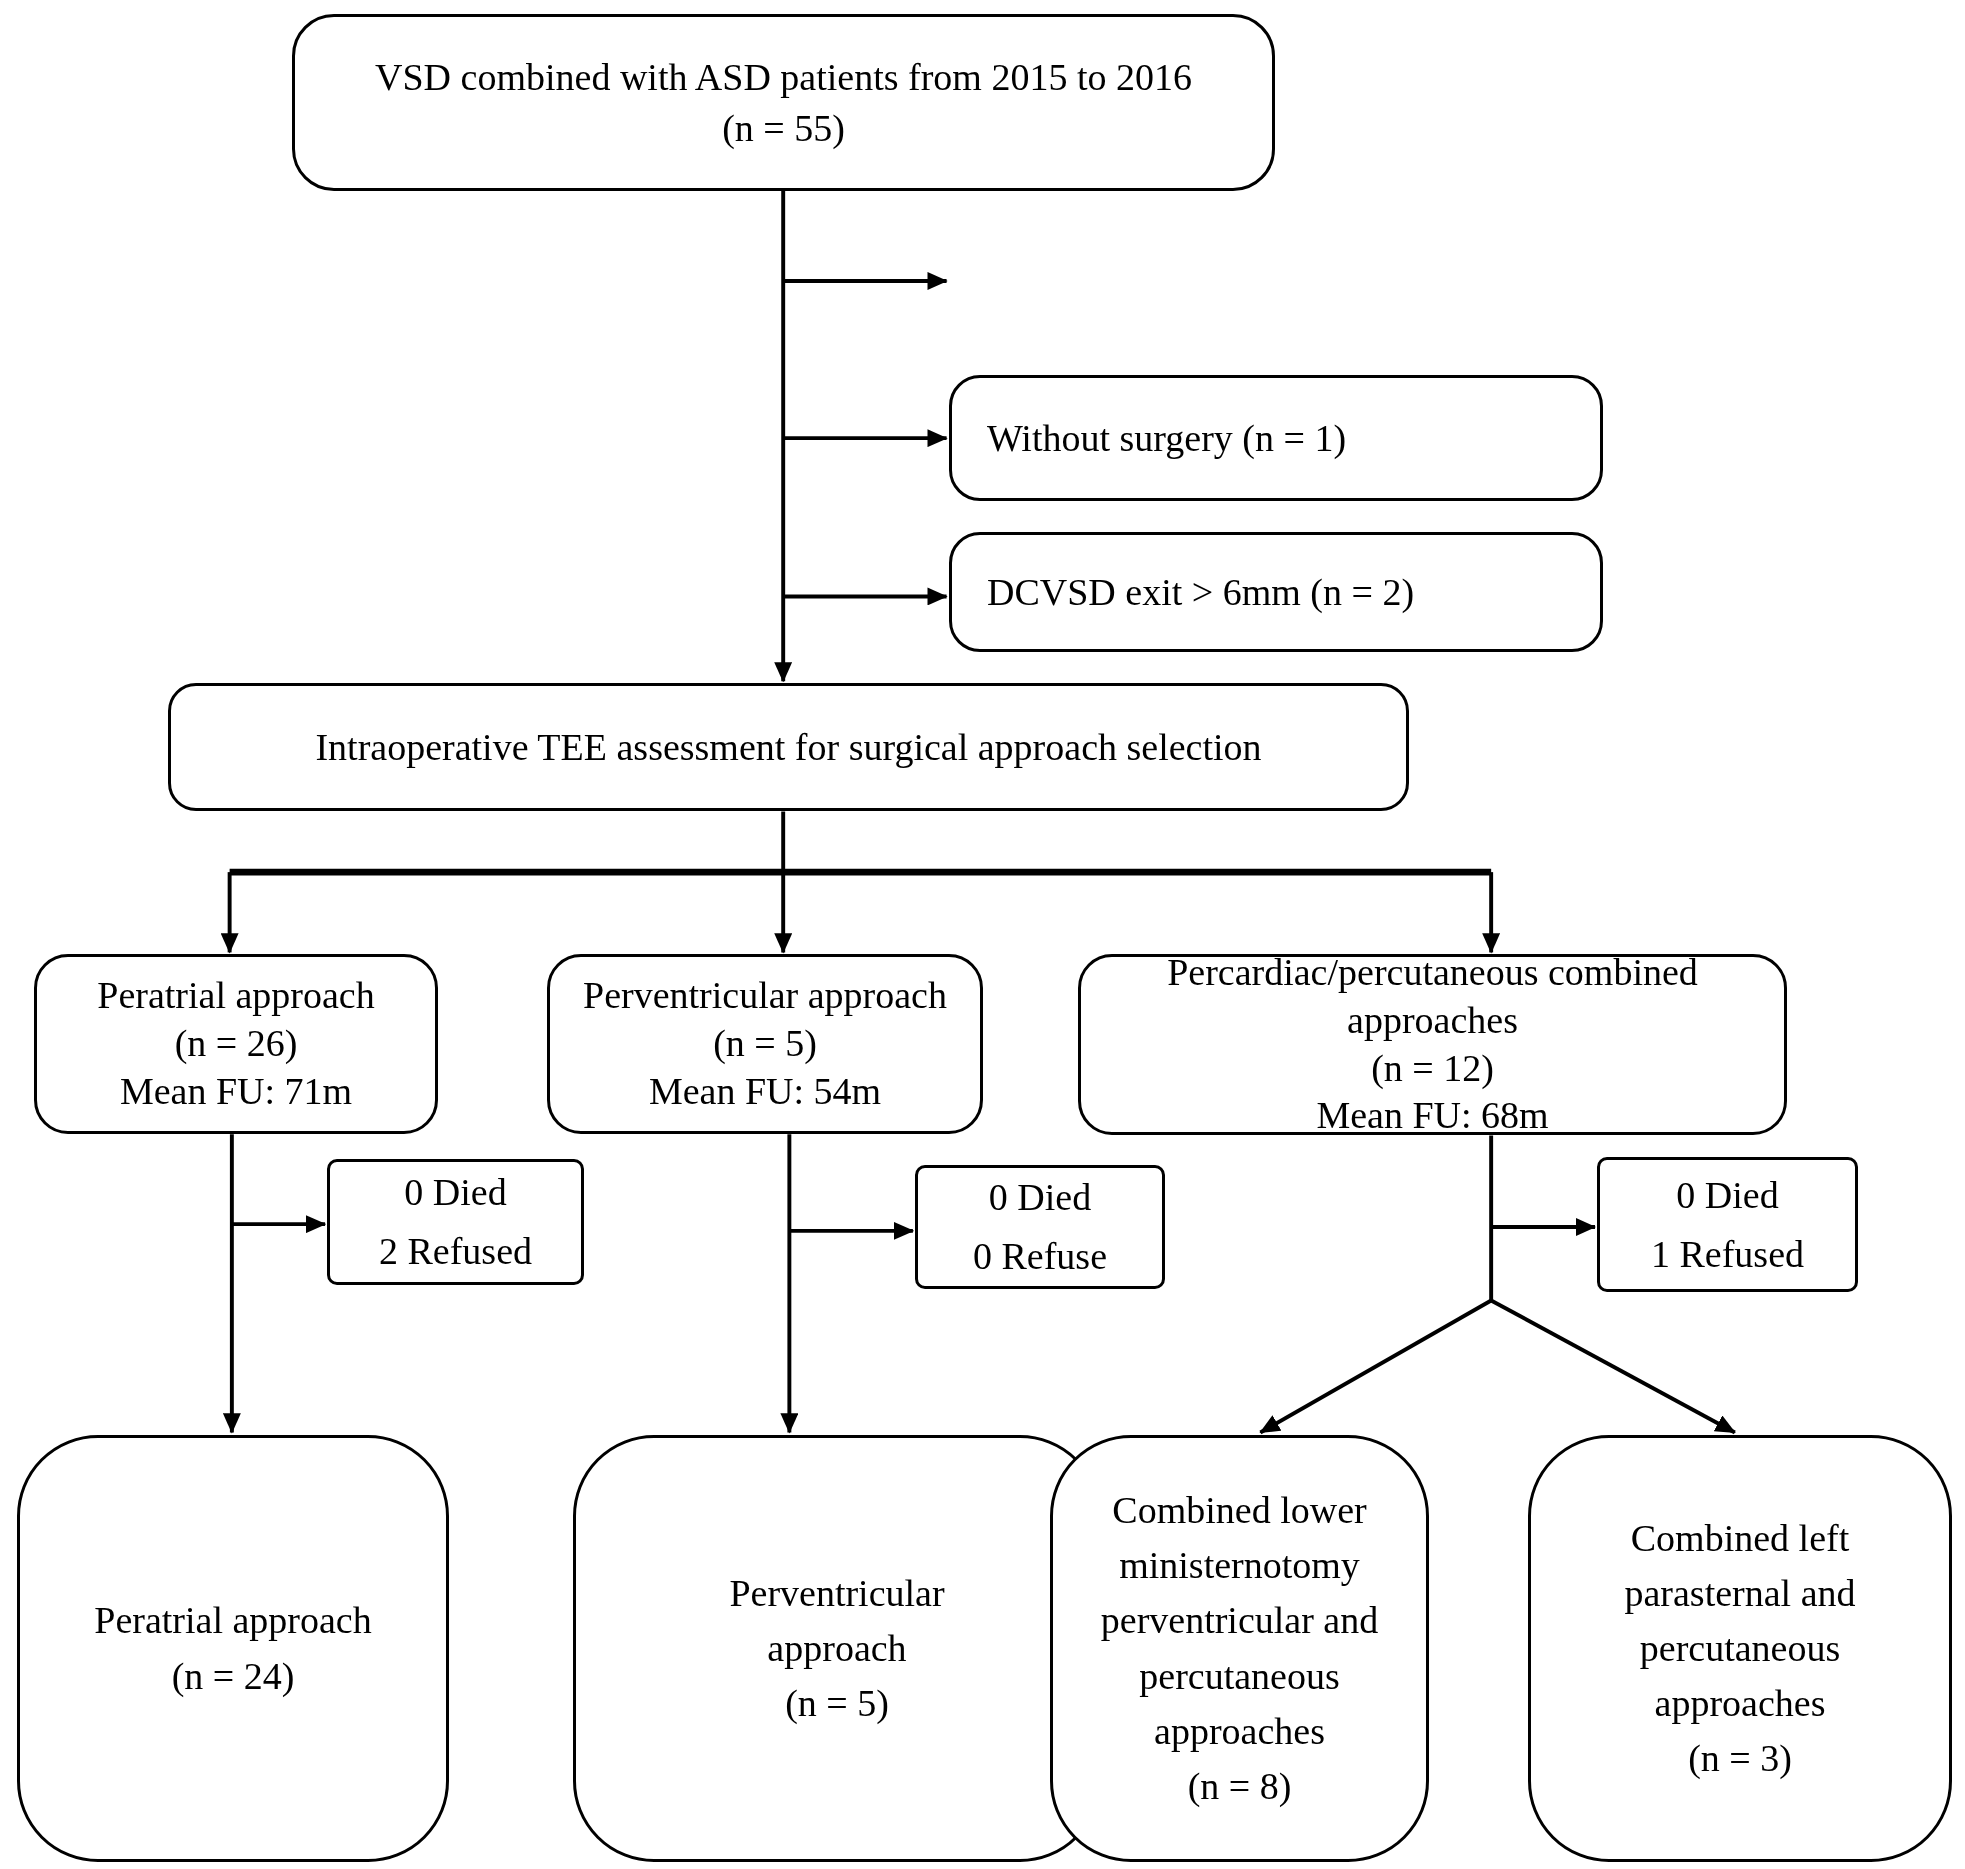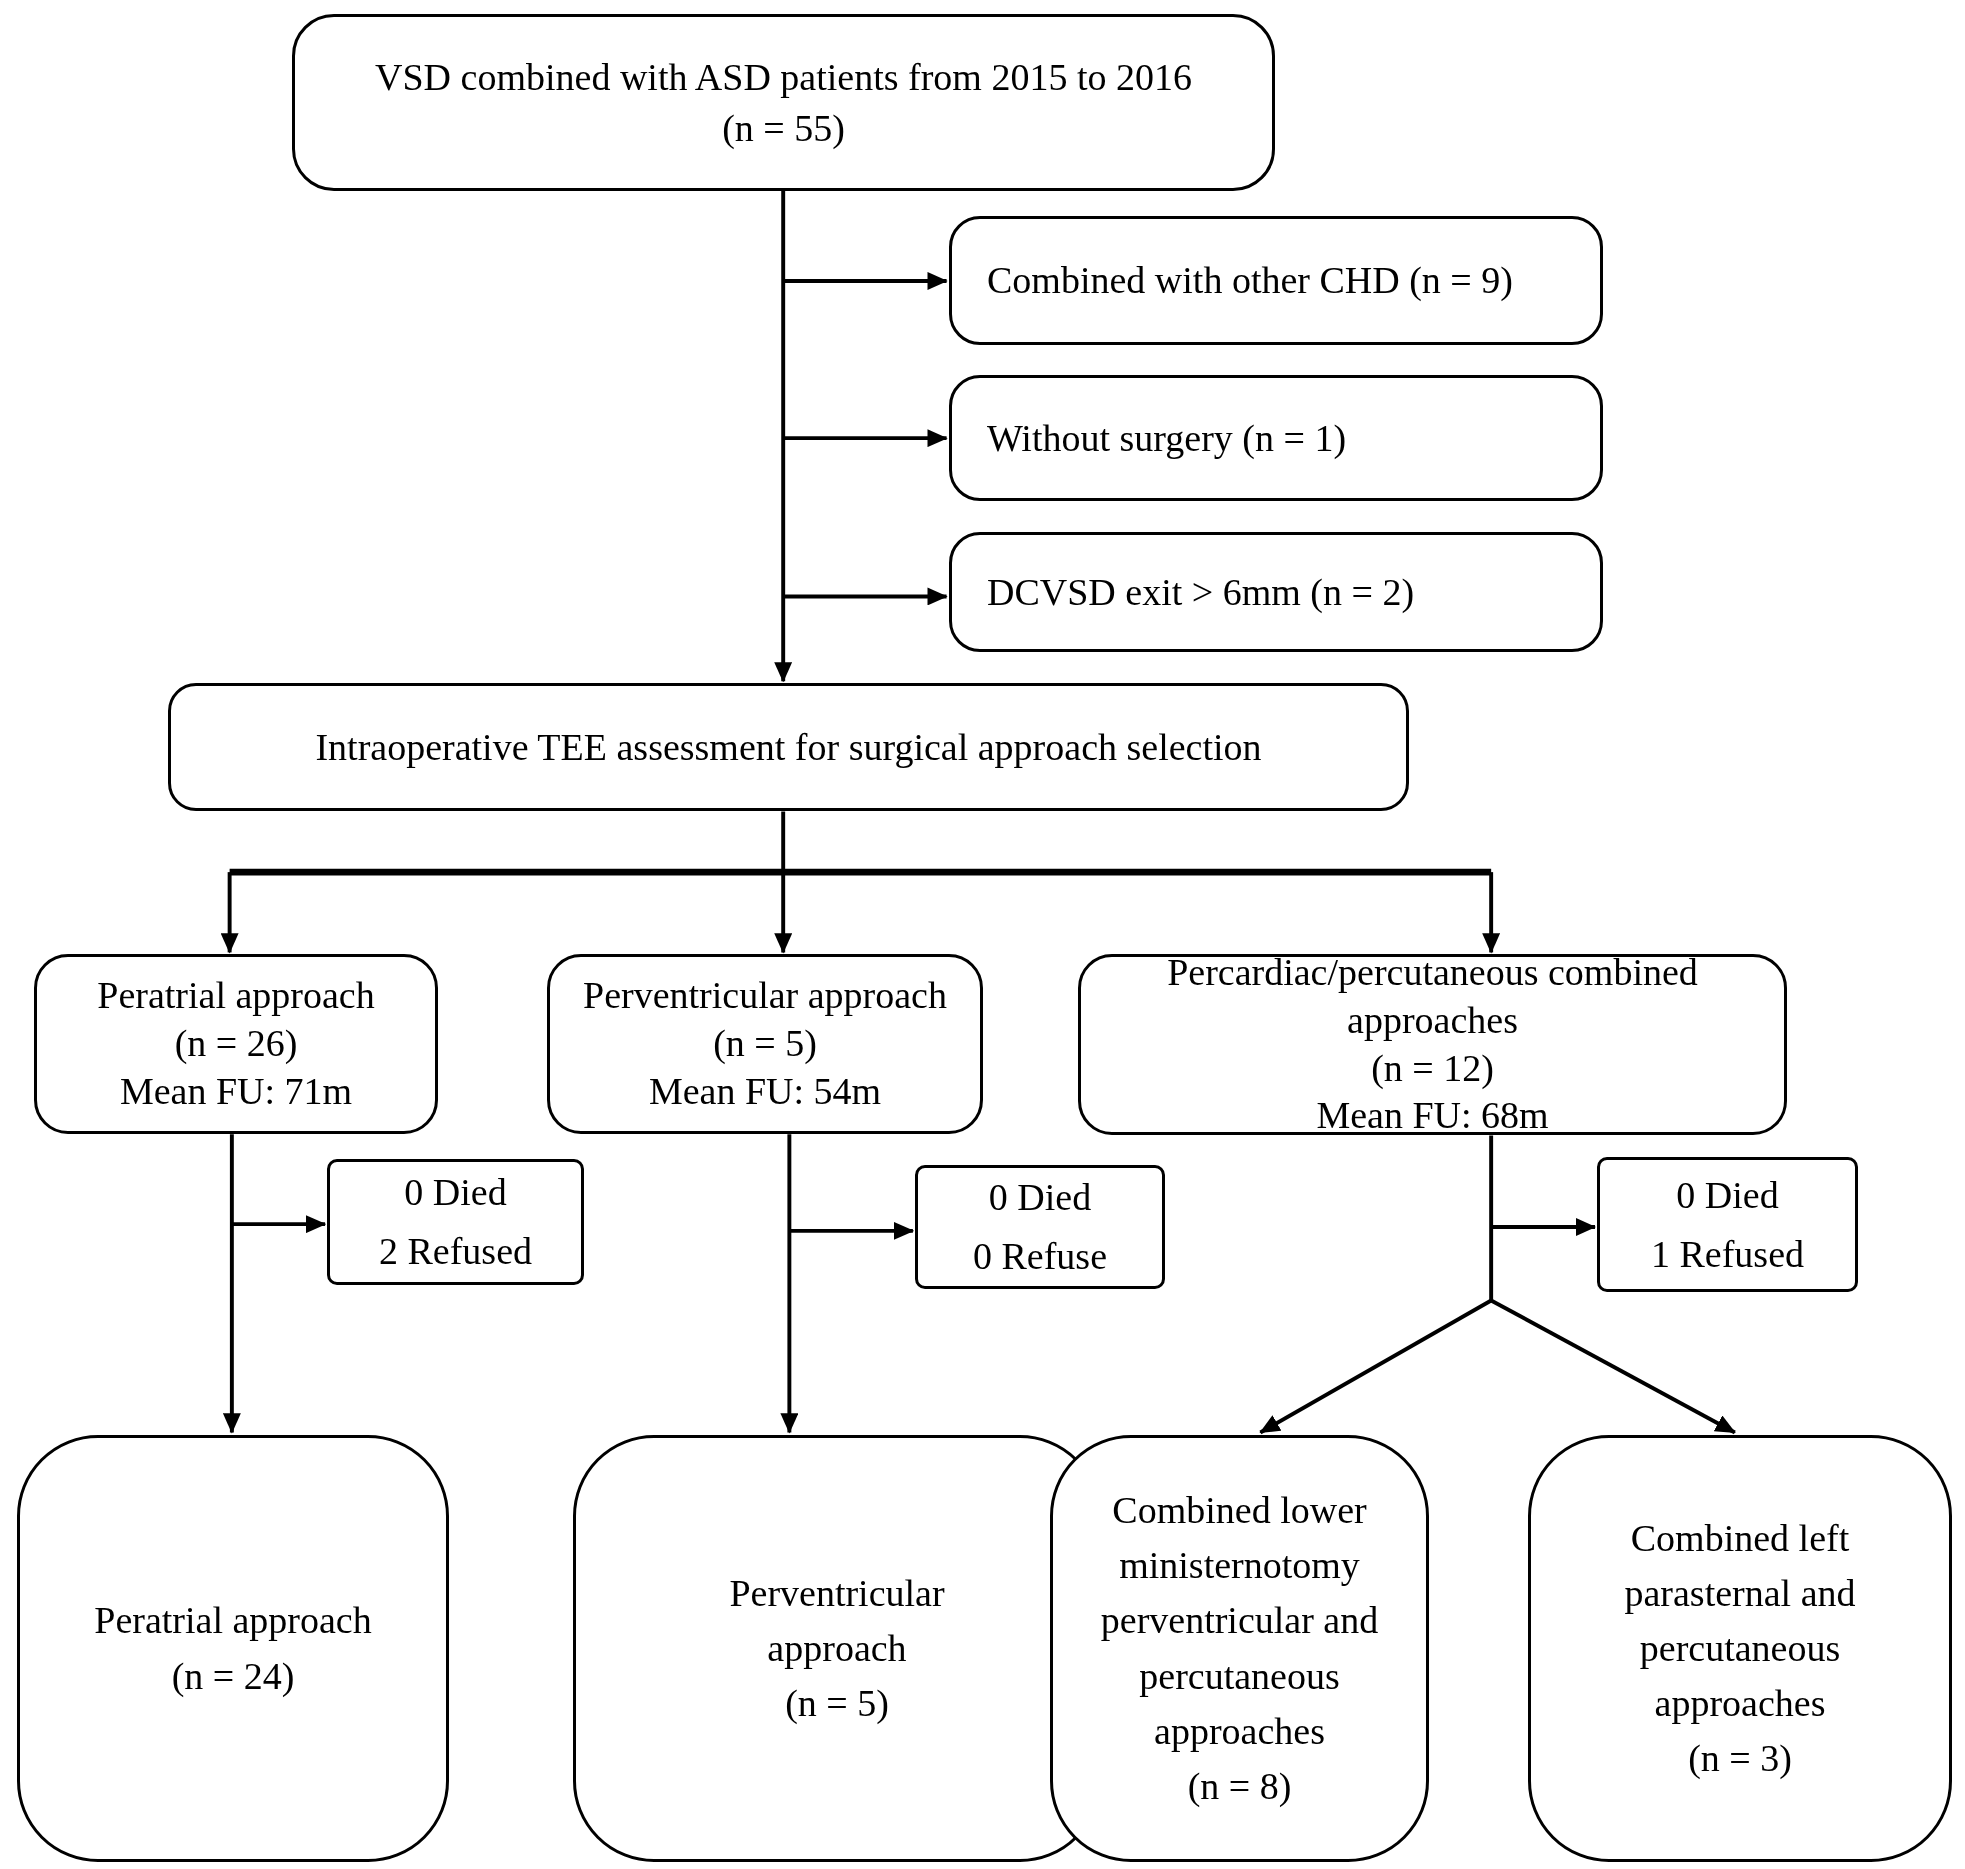--- a/index.html
+++ b/index.html
@@ -84,23 +84,20 @@
     <path d="M2656,2185 H2841" stroke="#000000" stroke-width="7" fill="none" marker-end="url(#arr)"></path>
     <path d="M2656,2316 L2245,2551" stroke="#000000" stroke-width="7" fill="none" marker-end="url(#arr)"></path>
     <path d="M2656,2316 L3090,2551" stroke="#000000" stroke-width="7" fill="none" marker-end="url(#arr)"></path>
   </svg>
 
   <div class="box n-enroll">
     <span>VSD combined with ASD patients from 2015 to 2016
 (n = 55)</span>
   </div>
 
-  <div class="box n-excl n-excl1">
-    <span>Combined with other CHD (n = 9)</span>
-  </div>
   <div class="box n-excl n-excl2">
     <span>Without surgery (n = 1)</span>
   </div>
   <div class="box n-excl n-excl3">
     <span>DCVSD exit &gt; 6mm (n = 2)</span>
   </div>
 
   <div class="box n-tee">
     <span>Intraoperative TEE assessment for surgical approach selection</span>
   </div>

